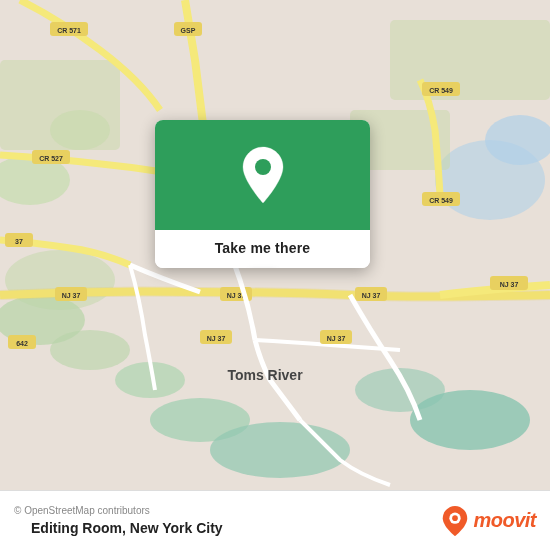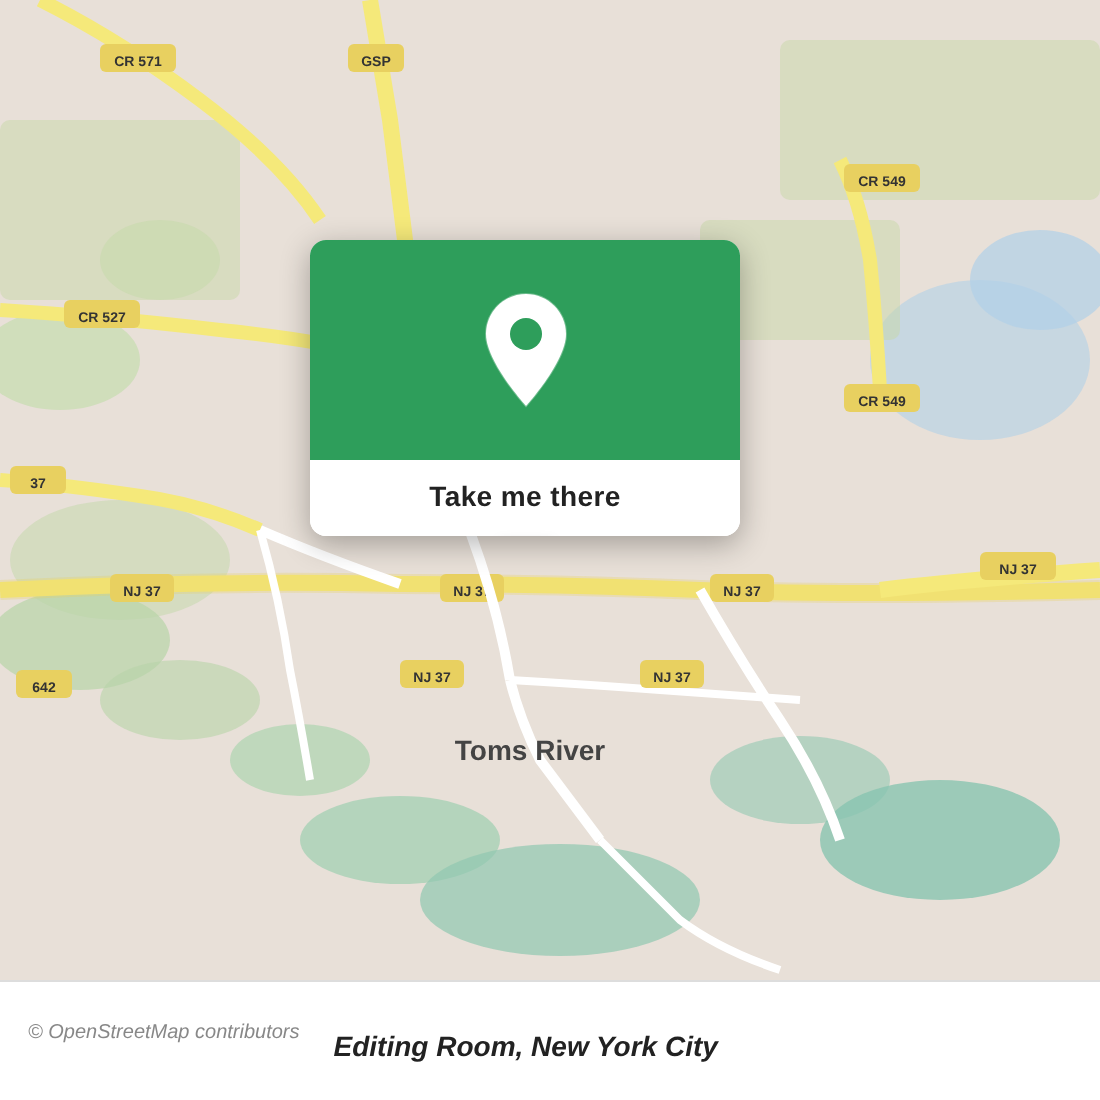--- a/index.html
+++ b/index.html
@@ -95,21 +95,21 @@
       padding: 0 14px;
     }
 
     #attribution {
       font-size: 10px;
       color: #888;
     }
 
     #bottom-left {
       display: flex;
-      font-style: italic;
+      flex-direction: column;
     }
 
     #location-label {
       font-size: 14px;
       font-weight: 600;
       color: #222;
       margin-top: 4px;
       padding-left: 17px;
     }
 
@@ -226,13 +226,22 @@
       <button id="take-me-there-btn">Take me there</button>
     </div>
   </div>
 </div>
 
 <div id="bottom-bar">
   <div id="bottom-left">
     <span id="attribution">© OpenStreetMap contributors</span>
     <span id="location-label">Editing Room, New York City</span>
   </div>
+  <div id="moovit-logo">
+
+    <svg id="moovit-pin" viewBox="0 0 28 34" xmlns="http://www.w3.org/2000/svg">
+      <path d="M14 1 C7 1 1 7 1 14 C1 23 14 33 14 33 C14 33 27 23 27 14 C27 7 21 1 14 1 Z" fill="#f05a28"></path>
+      <circle cx="14" cy="14" r="6" fill="white"></circle>
+      <circle cx="14" cy="14" r="3" fill="#f05a28"></circle>
+    </svg>
+    <span id="moovit-text">moovit</span>
+  </div>
 </div>
 
 </body></html>

